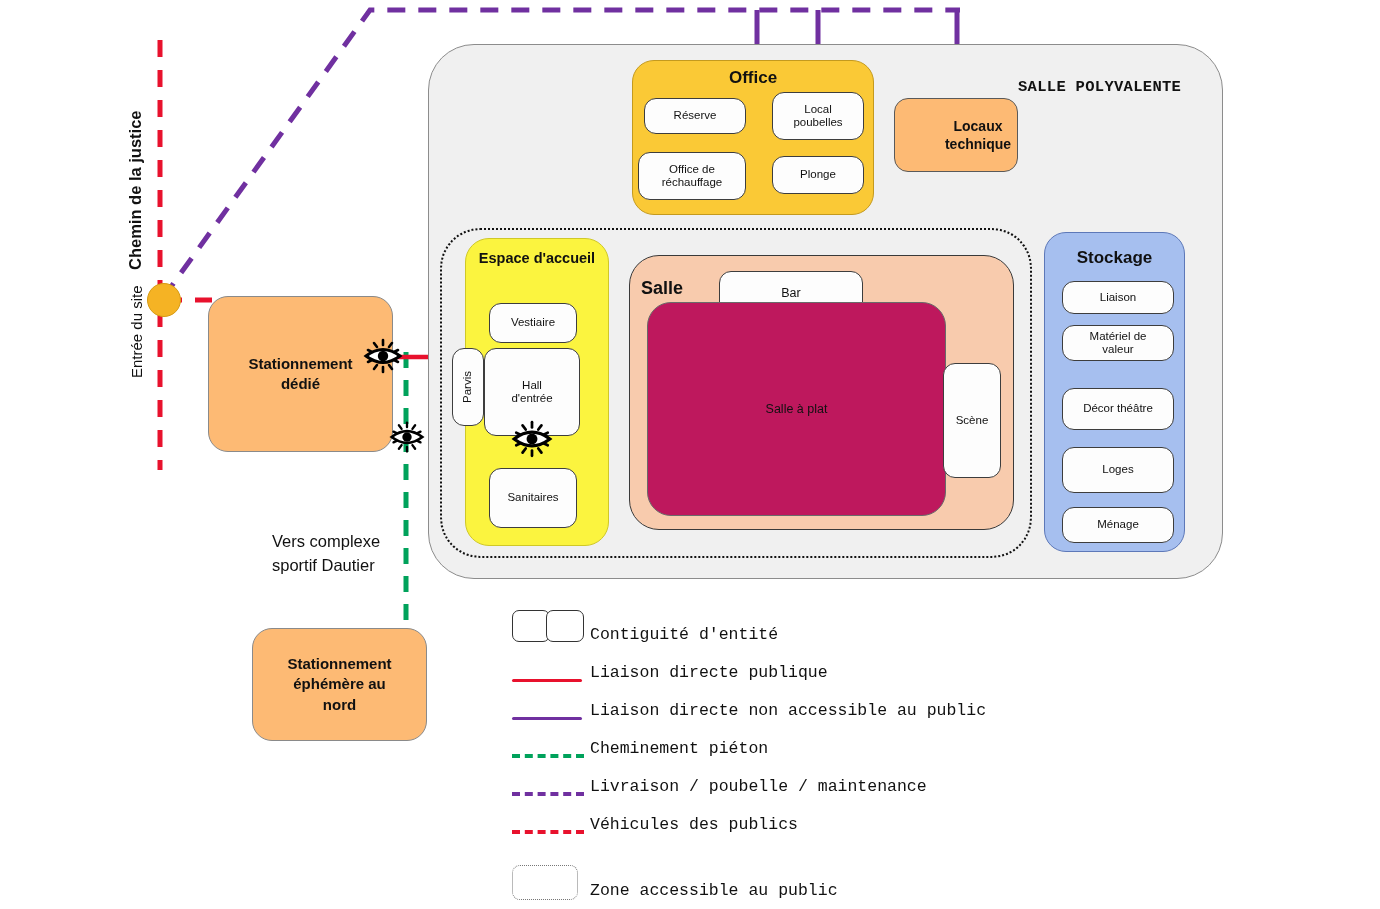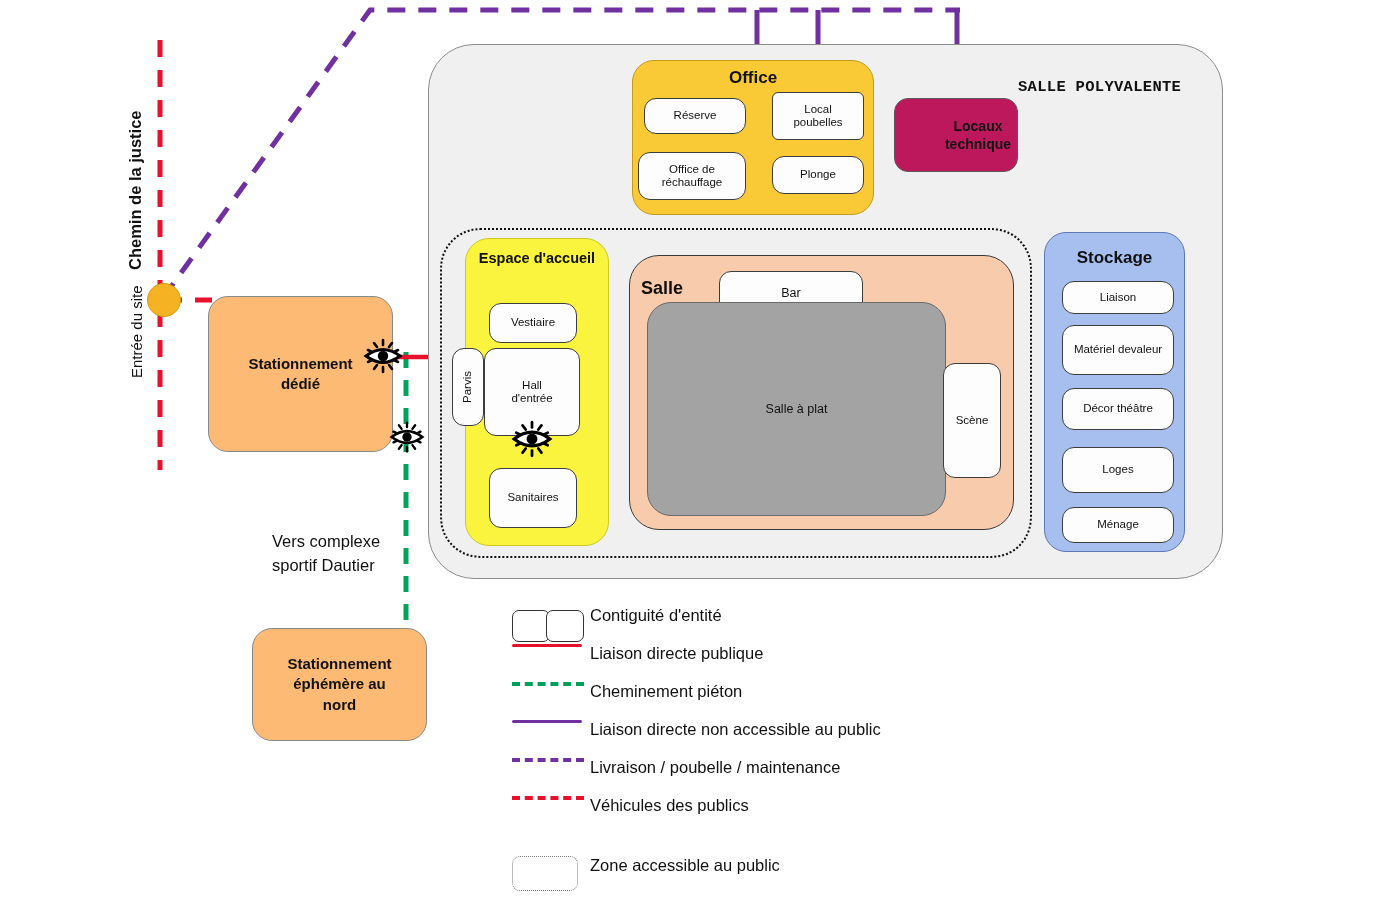--- a/index.html
+++ b/index.html
@@ -12,37 +12,37 @@
   
   .bldg{background:#f0f0f0;border:1.3px solid #8c8c8c;border-radius:46px;}
   .bldg-label{font-weight:bold;font-size:15.5px;letter-spacing:.3px;}
 
   
   .publiczone{border:2px dotted #111;border-radius:40px;background:transparent;}
 
   .office{background:#fac936;border:1.6px solid #c49a1e;border-radius:22px;}
   .accueil{background:#fbf43f;border:1.6px solid #cfc828;border-radius:24px;}
   .salle{background:#f8cbad;border:1.6px solid #3a3a3a;border-radius:30px;}
-  .salleplat{background:#a3a3a3;border:1.4px solid #6a6a6a;border-radius:24px;}
+  .salleplat{background:#be185d;border:1.4px solid #6a6a6a;border-radius:24px;}
   .stockage{background:#a6bfef;border:1.6px solid #5d78b8;border-radius:22px;}
-  .tech{background:#be185d;border:1.5px solid #5a5a5a;border-radius:14px;padding-left:44px;}
+  .tech{background:#fdba74;border:1.5px solid #5a5a5a;border-radius:14px;padding-left:44px;}
 
   
   .room{background:#fdfdfd;border:1.4px solid #3d3d3d;border-radius:12px;
         display:flex;align-items:center;justify-content:center;text-align:center;
         font-size:12.5px;line-height:1.15;padding:2px 3px;}
   .room.sm{font-size:11.5px;}
   .parking{background:#fdba74;border:1.3px solid #8a8a8a;border-radius:20px;
         display:flex;align-items:center;justify-content:center;text-align:center;
         font-weight:bold;font-size:15px;line-height:1.35;}
   .vert{writing-mode:vertical-rl;transform:rotate(180deg);}
 
   
   #legend{position:absolute;left:512px;top:606px;width:500px;}
-  .lg-row{display:flex;align-items:flex-start;height:38px;}
+  .lg-row{display:flex;align-items:flex-end;height:38px;font-family:Liberation Mono, monospace;}
   .lg-key{width:78px;flex:none;display:flex;align-items:center;}
   .lg-txt{font-size:16.5px;color:#111;white-space:nowrap;}
   .lg-line{height:3.4px;width:70px;border-radius:2px;}
   .lg-dash{height:0;width:72px;border-top-width:4.5px;border-top-style:dashed;}
   .lg-contig{position:relative;width:70px;height:38px;}
   .lg-contig i{position:absolute;top:4px;width:36px;height:30px;background:#fff;
         border:1.4px solid #333;border-radius:7px;display:block;}
   .lg-zone{width:64px;height:33px;border:1.6px dotted #777;border-radius:8px;background:#fff;}
 </style>
 </head>
@@ -83,21 +83,21 @@
 
 <div class="abs bldg-label" style="left:1018px;top:78px;font-family:Liberation Mono, monospace;">SALLE POLYVALENTE</div>
 
 <div class="abs publiczone" style="left:440px;top:228px;width:592px;height:330px;"></div>
 
 <div class="abs office" style="left:632px;top:60px;width:242px;height:155px;"></div>
 <div class="abs zone-title" style="left:632px;top:68px;width:242px;">Office</div>
 
 <div class="abs room sm" style="left:644px;top:98px;width:102px;height:36px;">Réserve</div>
 
-<div class="abs room sm" style="left:772px;top:92px;width:92px;height:48px;flex-direction:column;border-radius:6px;">
+<div class="abs room sm" style="left:772px;top:92px;width:92px;height:48px;flex-direction:column;">
   <span>Local</span>
   <span>poubelles</span>
 </div>
 
 <div class="abs room sm" style="left:638px;top:152px;width:108px;height:48px;flex-direction:column;">
   <span>Office de</span>
   <span>réchauffage</span>
 </div>
 
 <div class="abs room sm" style="left:772px;top:156px;width:92px;height:38px;">Plonge</div>
@@ -133,21 +133,21 @@
   <span style="font-size:12.5px;">Salle à plat</span>
 </div>
 
 <div class="abs room sm" style="left:943px;top:363px;width:58px;height:115px;">Scène</div>
 
 <div class="abs stockage" style="left:1044px;top:232px;width:141px;height:320px;"></div>
 <div class="abs zone-title" style="left:1044px;top:248px;width:141px;">Stockage</div>
 
 <div class="abs room sm" style="left:1062px;top:281px;width:112px;height:33px;">Liaison</div>
 
-<div class="abs room sm" style="left:1062px;top:325px;width:112px;height:50px;flex-direction:row;">
+<div class="abs room sm" style="left:1062px;top:325px;width:112px;height:36px;flex-direction:column;">
   <span>Matériel de</span>
   <span>valeur</span>
 </div>
 
 <div class="abs room sm" style="left:1062px;top:388px;width:112px;height:42px;">Décor théâtre</div>
 
 <div class="abs room sm" style="left:1062px;top:447px;width:112px;height:46px;">Loges</div>
 
 <div class="abs room sm" style="left:1062px;top:507px;width:112px;height:36px;">Ménage</div>
 
@@ -241,34 +241,34 @@
 
   <div class="lg-row">
     <div class="lg-key">
         <div class="lg-line" style="background:#E8112D;"></div>
       </div>
     <div class="lg-txt">Liaison directe publique</div>
   </div>
 
   <div class="lg-row">
     <div class="lg-key">
+        <div class="lg-line" style="background:#7030A0;"></div>
+      </div>
+    <div class="lg-txt">Liaison directe non accessible au public</div>
+  </div>
+
+  <div class="lg-row">
+    <div class="lg-key">
         <div class="lg-dash" style="border-top-color:#00A25B;"></div>
       </div>
     <div class="lg-txt">Cheminement piéton</div>
   </div>
 
   <div class="lg-row">
     <div class="lg-key">
-        <div class="lg-line" style="background:#7030A0;"></div>
-      </div>
-    <div class="lg-txt">Liaison directe non accessible au public</div>
-  </div>
-
-  <div class="lg-row">
-    <div class="lg-key">
         <div class="lg-dash" style="border-top-color:#7030A0;"></div>
       </div>
     <div class="lg-txt"> Livraison / poubelle / maintenance</div>
   </div>
 
   <div class="lg-row">
     <div class="lg-key">
         <div class="lg-dash" style="border-top-color:#E8112D;"></div>
       </div>
     <div class="lg-txt">Véhicules des publics</div>

